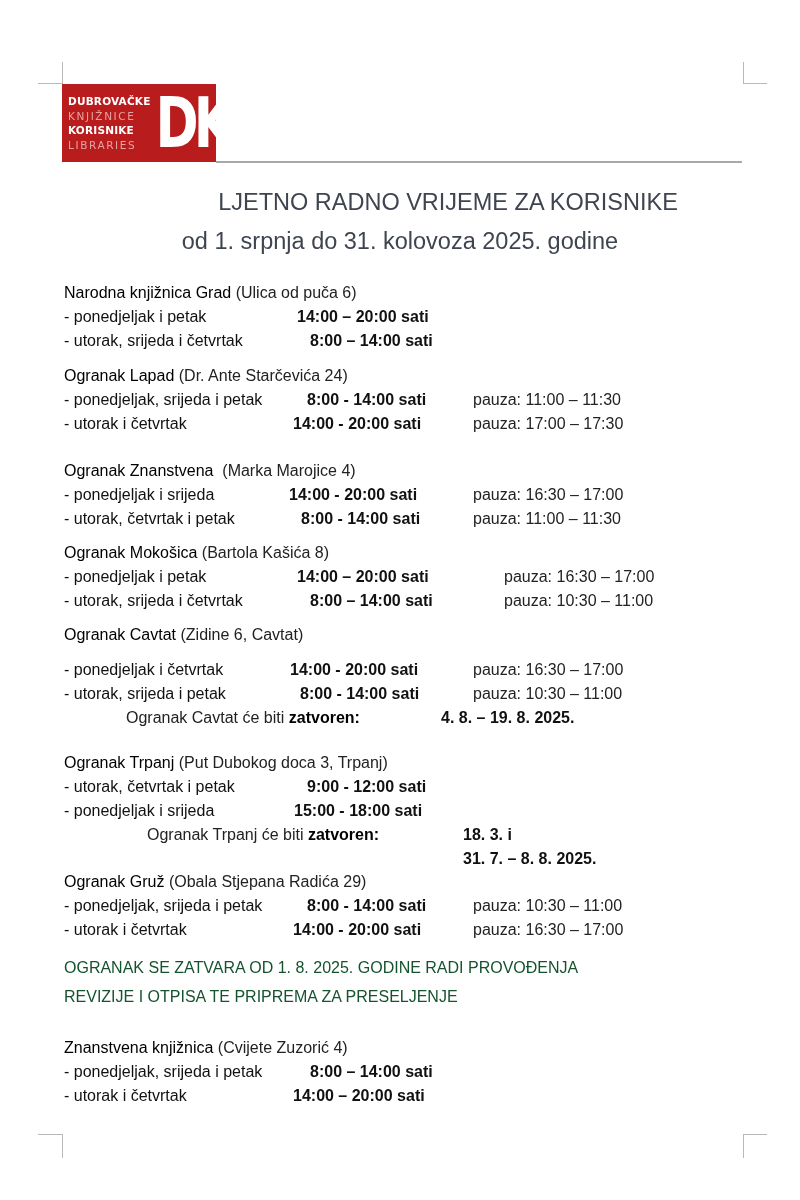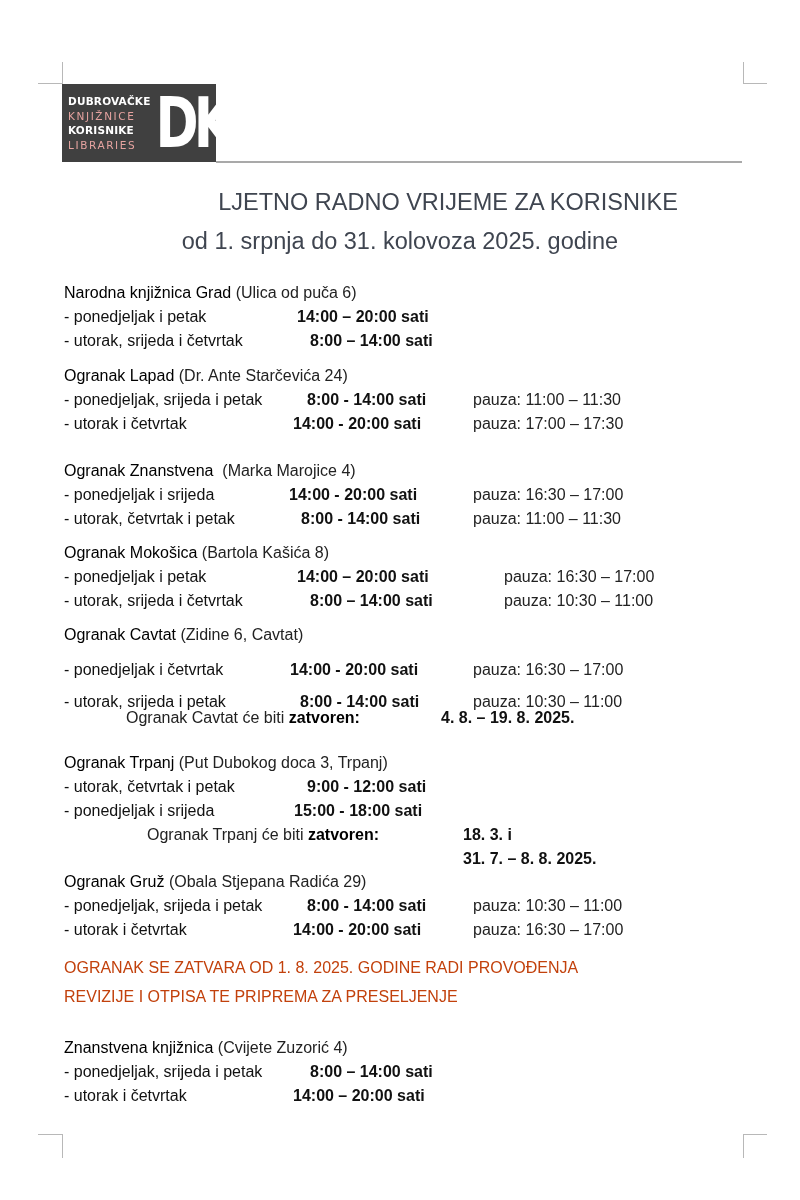--- a/index.html
+++ b/index.html
@@ -18,21 +18,21 @@
     .crop {
       position: absolute;
       background: #b8b8b8;
     }
     .logo {
       position: absolute;
       left: 62px;
       top: 84px;
       width: 154px;
       height: 78px;
-      background: #404040;
+      background: #b91c1c;
       display: flex;
       align-items: center;
     }
     .logo-text {
       margin-left: 6px;
       font-family: "DejaVu Sans", sans-serif;
       font-size: 10.5px;
       line-height: 14.5px;
       letter-spacing: 0.2px;
       font-weight: bold;
@@ -89,21 +89,21 @@
       top: 0;
       white-space: nowrap;
     }
     .hours { font-weight: bold; }
     .pause { color: #222; }
     .note { color: #222; }
     .note b { font-weight: bold; color: #000; }
     .red {
       position: absolute;
       left: 64px;
-      color: #c2410c;
+      color: #14532d;
       font-size: 16px;
       line-height: 20px;
       white-space: nowrap;
     }
   </style>
 </head>
 <body>
 
 <div class="crop" style="left:62px;top:62px;width:1px;height:22px;"></div>
 <div class="crop" style="left:38px;top:83px;width:24px;height:1px;"></div>
@@ -184,21 +184,21 @@
 </div>
 
 <div class="row" style="top:625px;">
   <span class="name">Ogranak Cavtat</span><span class="addr"> (Zidine 6, Cavtat)</span>
 </div>
 <div class="row" style="top:660px;width:640px;">
   <span>- ponedjeljak i četvrtak</span>
   <span class="cell hours" style="left:226px;">14:00 - 20:00 sati</span>
   <span class="cell pause" style="left:409px;">pauza: 16:30 – 17:00</span>
 </div>
-<div class="row" style="top:684px;width:640px;margin-top:8px;">
+<div class="row" style="top:684px;width:640px;">
   <span>- utorak, srijeda i petak</span>
   <span class="cell hours" style="left:236px;">8:00 - 14:00 sati</span>
   <span class="cell pause" style="left:409px;">pauza: 10:30 – 11:00</span>
 </div>
 <div class="row" style="top:708px;width:640px;">
   <span class="cell note" style="left:62px;"><span>Ogranak Cavtat će biti </span><b>zatvoren:</b></span>
   <span class="cell hours" style="left:377px;">4. 8. – 19. 8. 2025.</span>
 </div>
 
 <div class="row" style="top:753px;">

